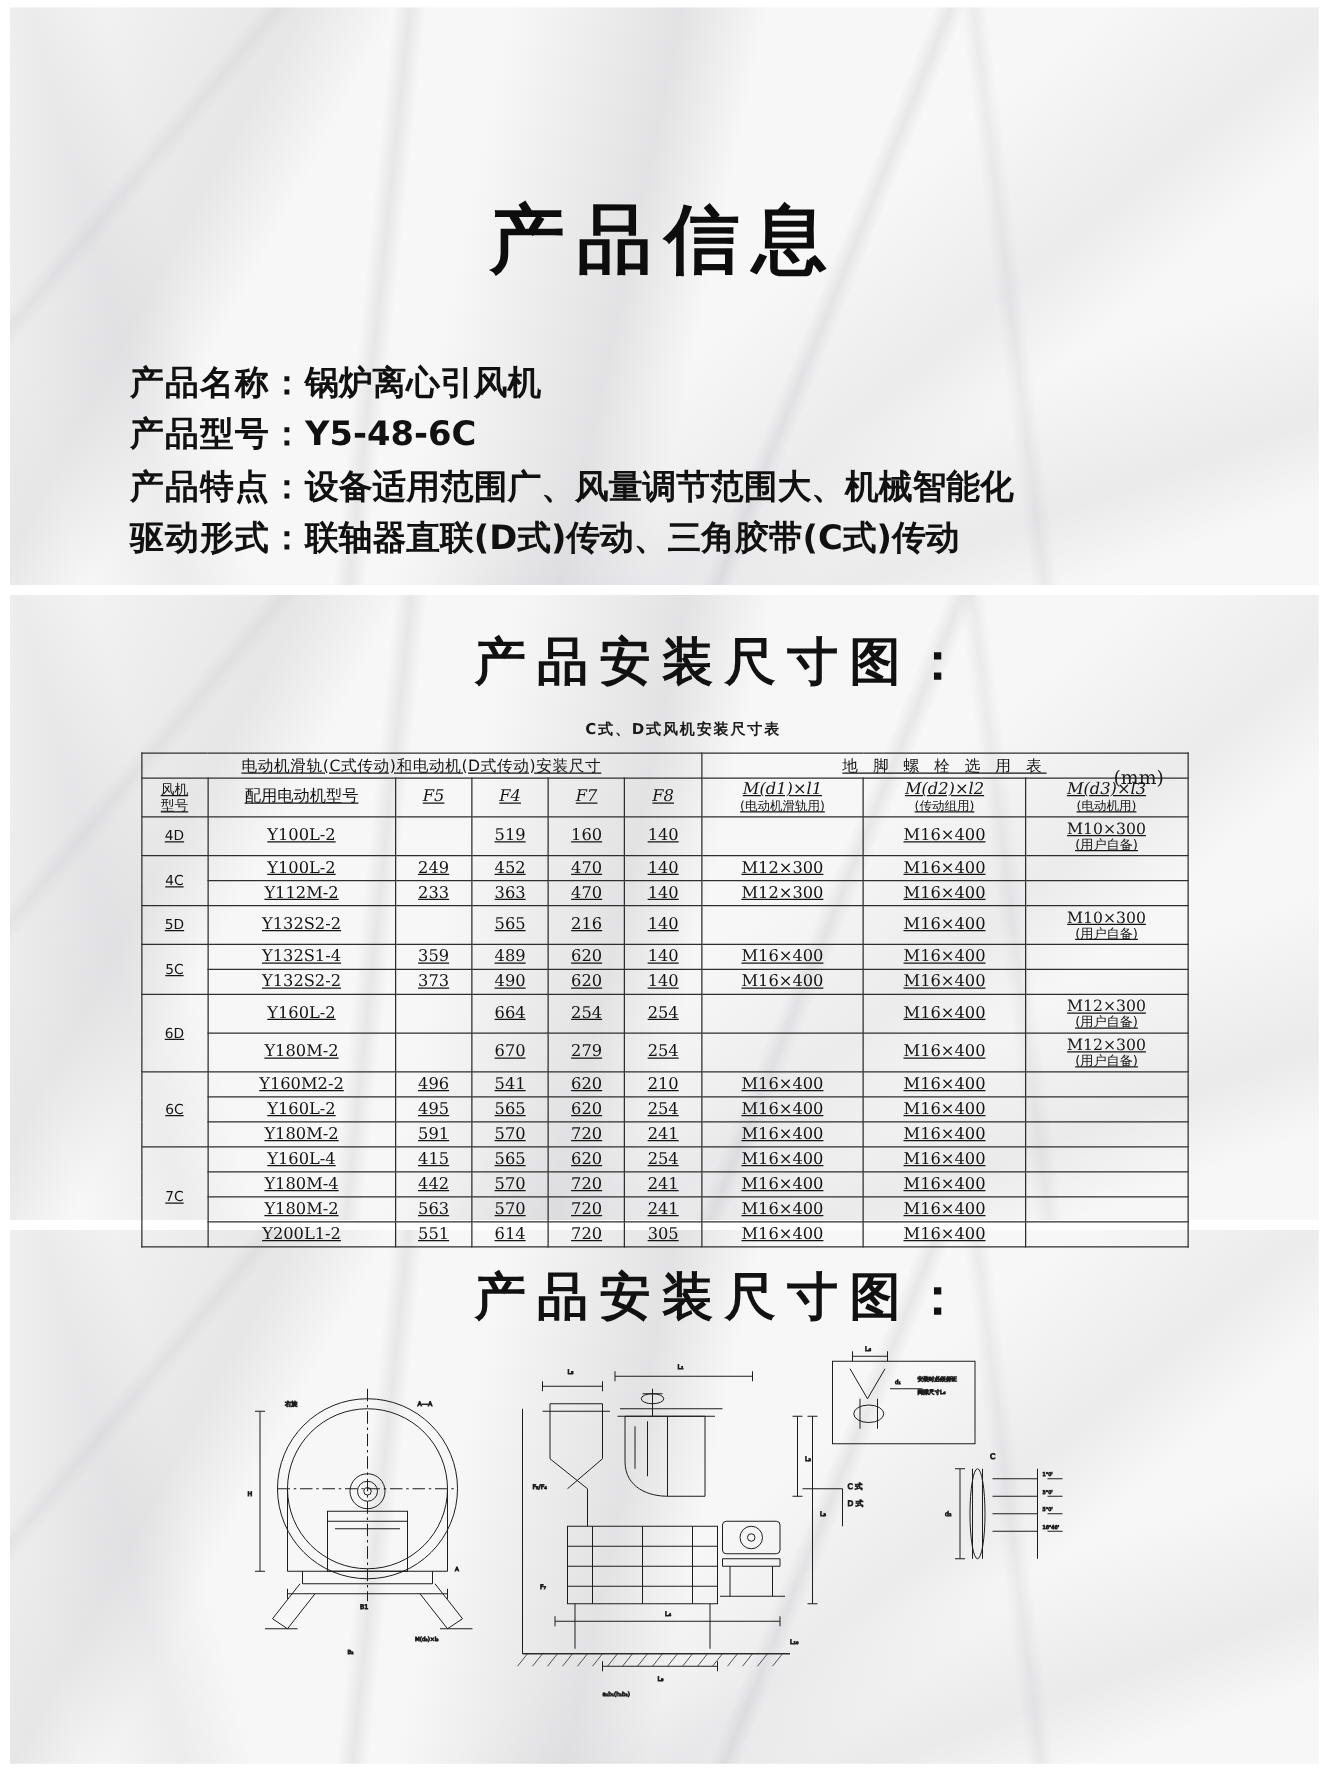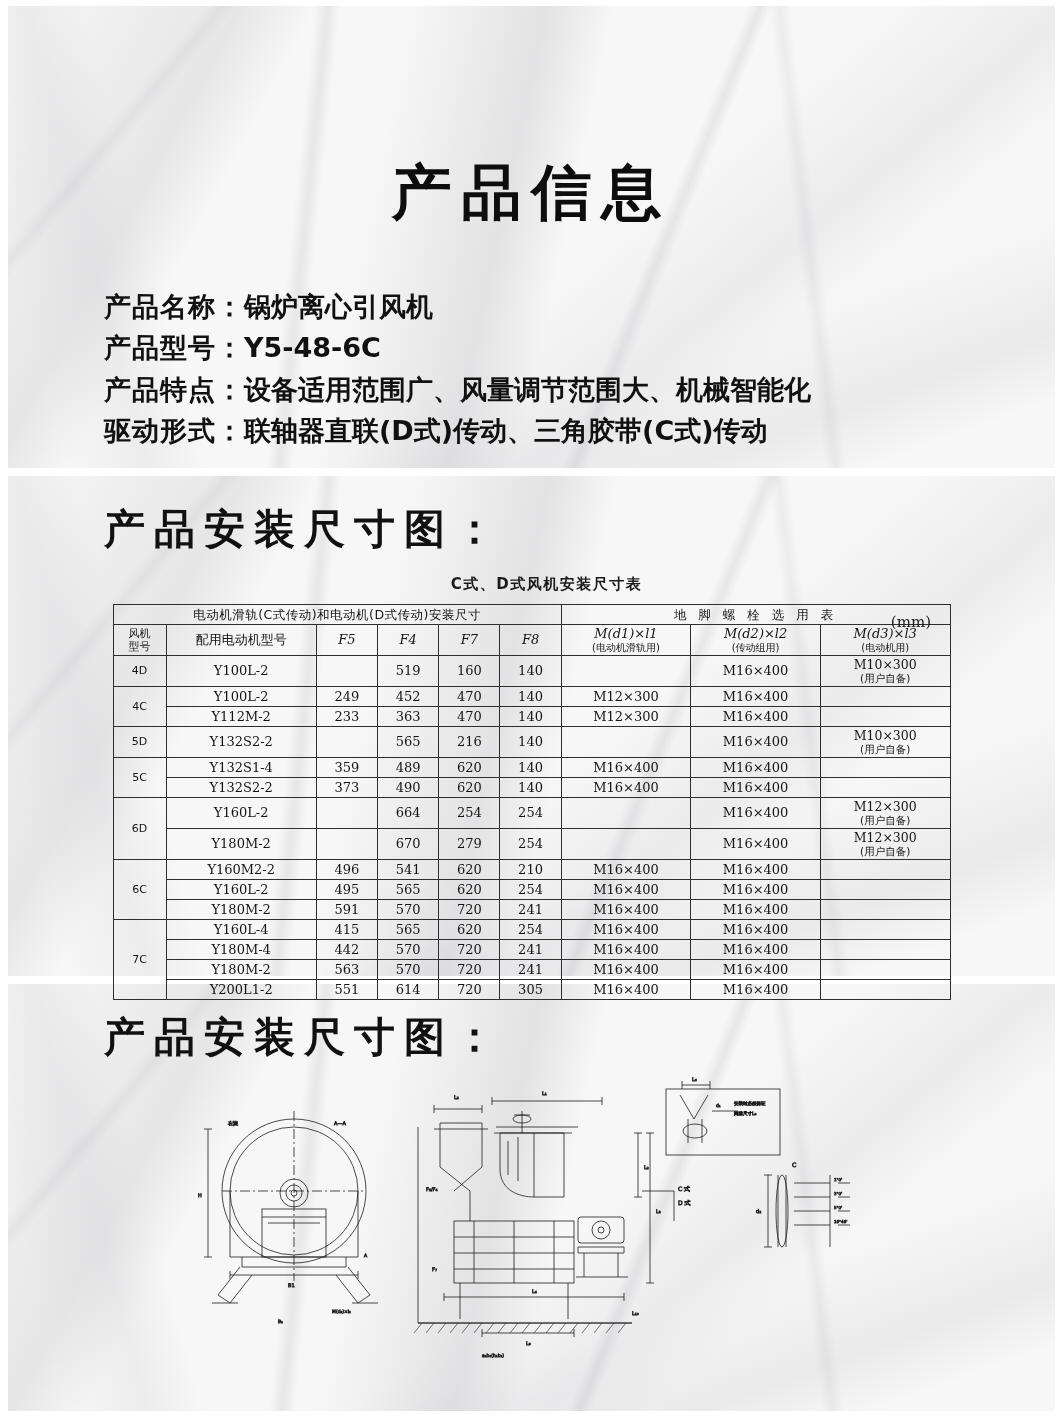--- a/index.html
+++ b/index.html
@@ -81,33 +81,34 @@
 
   
   .section-title {
     font-family: "DejaVu Serif", "Liberation Serif", serif;
     font-weight: bold;
     font-size: 41px;
     letter-spacing: 9px;
     color: #111;
     margin: 0;
     padding: 26px 0 0 96px;
+    text-align: center;
   }
 
   
   .table-wrap {
     position: relative;
     margin: 18px 0 0 0;
     padding: 0 60px;
   }
   .table-caption {
     text-align: center;
     font-family: "DejaVu Sans", "Liberation Sans", sans-serif;
     font-weight: bold;
-    font-size: 15px;
+    font-size: 12px;
     letter-spacing: 1.5px;
     color: #1b1b1b;
     margin-left: 30px;
   }
   .unit-note {
     position: absolute;
     right: 124px;
     top: 0;
     font-family: "DejaVu Serif", "Liberation Serif", serif;
     font-size: 15px;
@@ -116,20 +117,21 @@
   }
 
   table.dims {
     margin: 10px auto 0 auto;
     border-collapse: collapse;
     width: 838px;
     font-family: "DejaVu Serif", "Liberation Serif", serif;
     font-size: 13px;
     color: #141414;
     background: transparent;
+    text-decoration: underline;
   }
   table.dims td, table.dims th {
     border: 1px solid #2e2e2e;
     text-align: center;
     padding: 1px 2px;
     font-weight: normal;
     line-height: 1.22;
     height: 17px;
   }
   .hdr-span {

